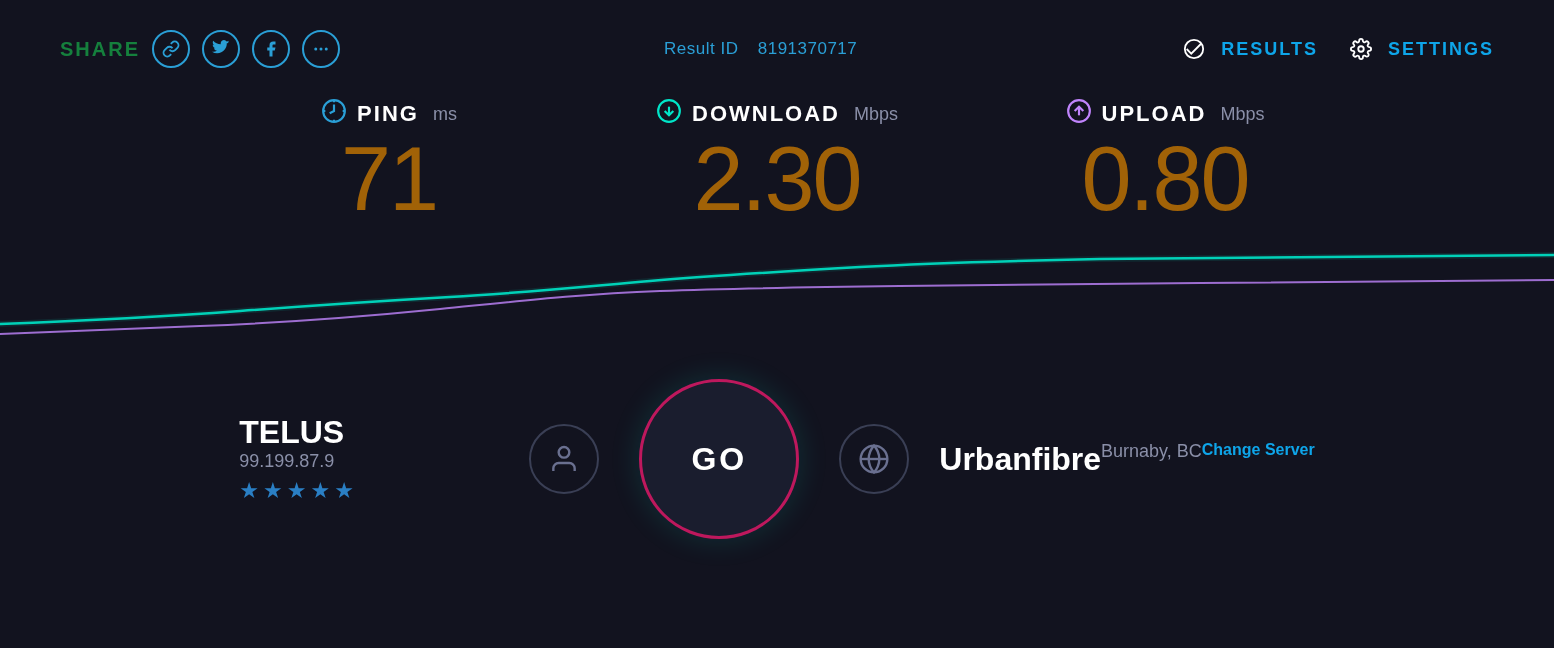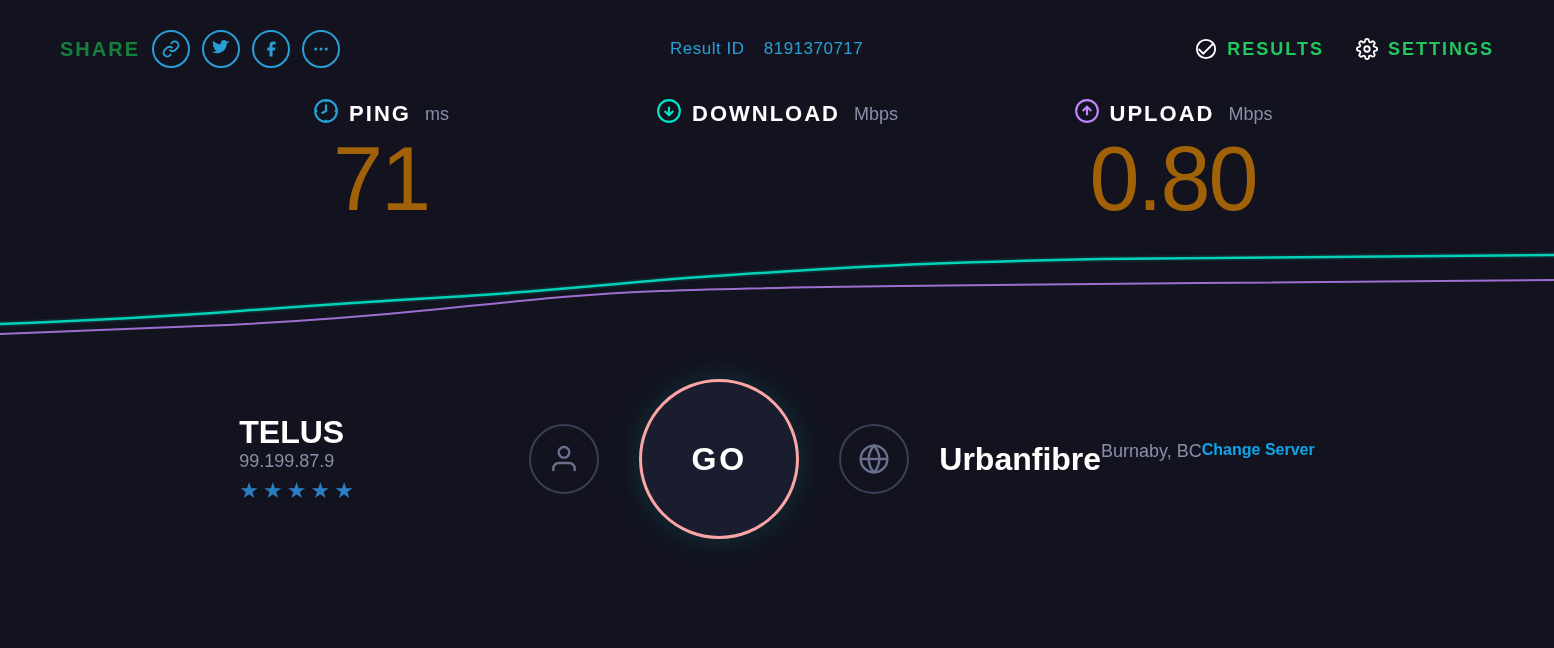--- a/index.html
+++ b/index.html
@@ -59,42 +59,42 @@
 
     .right-nav {
       display: flex;
       align-items: center;
       gap: 30px;
     }
 
     .nav-item {
       display: flex;
       align-items: center;
-      gap: 8px;
+      gap: 14px;
       font-size: 18px;
       font-weight: 900;
       letter-spacing: 2px;
-      color: #22c55e;
+      color: #0ea5e9;
       cursor: pointer;
     }
 
     .nav-icon {
       width: 26px;
       height: 26px;
       display: flex;
       align-items: center;
       justify-content: center;
       color: #ffffff;
       font-size: 18px;
     }
 
     .metrics-section {
       display: flex;
       justify-content: center;
-      gap: 16px;
+      gap: 8px;
       padding: 10px 0 5px 0;
     }
 
     .metric-block {
       text-align: center;
       width: 380px;
     }
 
     .metric-label-row {
       display: flex;
@@ -207,21 +207,21 @@
 
     .user-btn svg {
       color: #6a7090;
     }
 
     
     .go-button {
       width: 160px;
       height: 160px;
       border-radius: 50%;
-      border: 3px solid #fca5a5;
+      border: 3px solid #be185d;
       background: #1a1d2e;
       display: flex;
       align-items: center;
       justify-content: center;
       cursor: pointer;
       position: relative;
       box-shadow: 0 0 30px rgba(0, 229, 200, 0.15);
     }
 
     .go-text {
@@ -353,20 +353,21 @@
       <span class="metric-icon download-icon">
         <svg width="26" height="26" viewBox="0 0 24 24" fill="none" stroke="#00e5c8" stroke-width="2">
           <circle cx="12" cy="12" r="10"></circle>
           <polyline points="8 12 12 16 16 12"></polyline>
           <line x1="12" y1="8" x2="12" y2="16"></line>
         </svg>
       </span>
       <span class="metric-label">DOWNLOAD</span>
       <span class="metric-unit">Mbps</span>
     </div>
+    <div class="metric-value">2.30</div>
   </div>
 
   <div class="metric-block">
     <div class="metric-label-row">
       <span class="metric-icon upload-icon">
         <svg width="26" height="26" viewBox="0 0 24 24" fill="none" stroke="#c084fc" stroke-width="2">
           <circle cx="12" cy="12" r="10"></circle>
           <polyline points="16 12 12 8 8 12"></polyline>
           <line x1="12" y1="16" x2="12" y2="8"></line>
         </svg>

